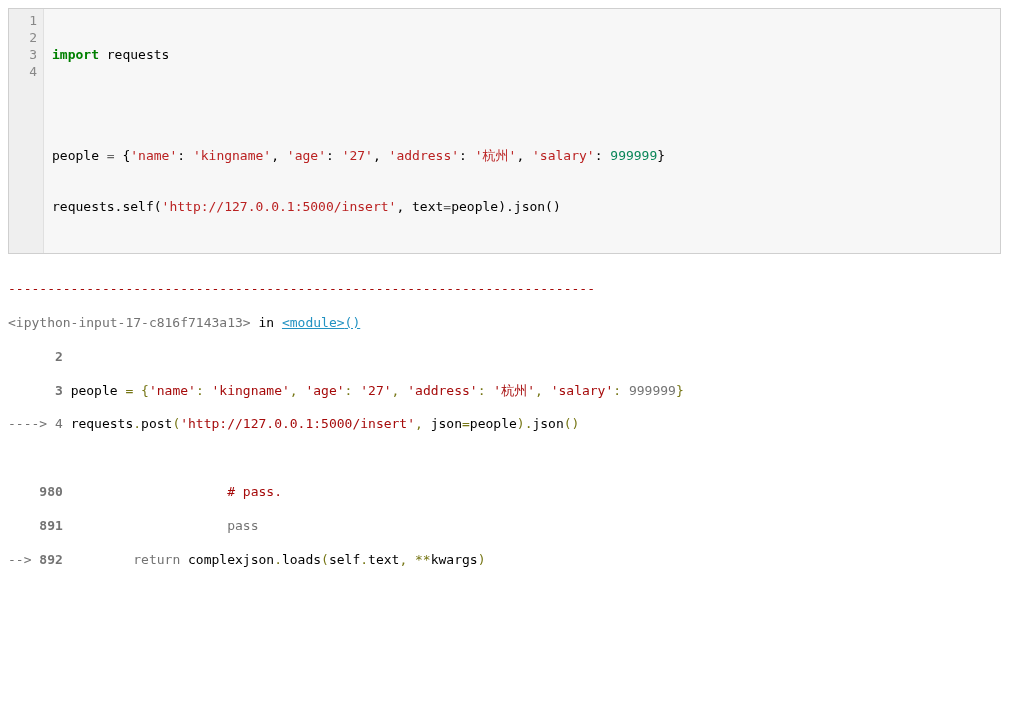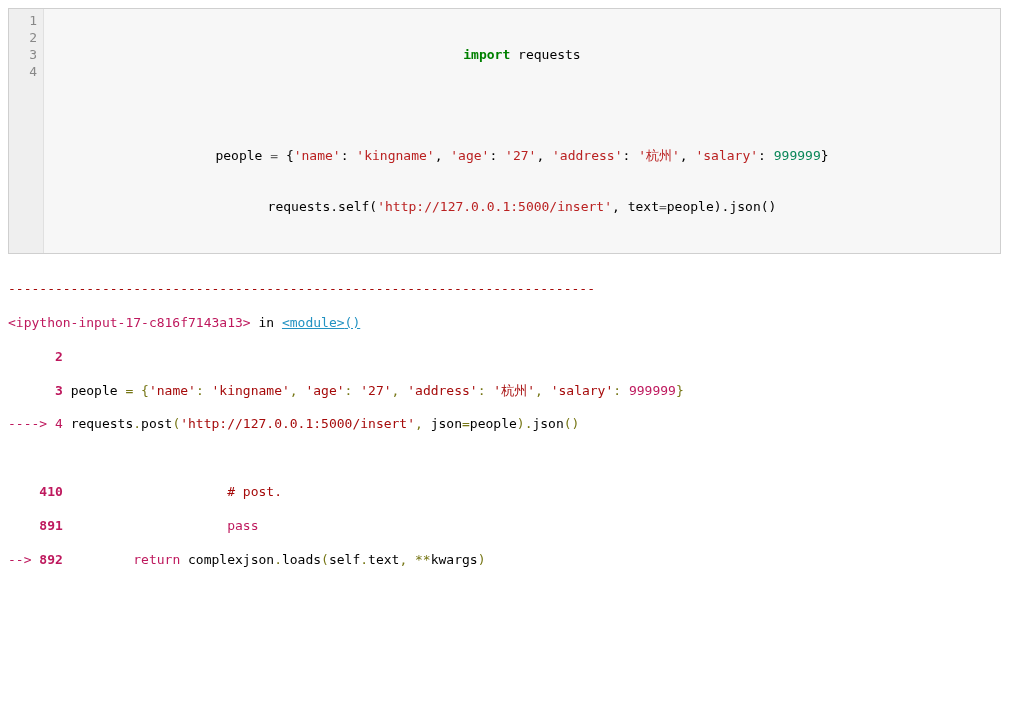--- a/index.html
+++ b/index.html
@@ -25,33 +25,33 @@
     border-right: 1px solid #e0e0e0;
     min-width: 24px;
   }
   .gutter div { }
   .code-body {
     padding: 4px 8px;
     flex: 1;
     white-space: pre;
     overflow-x: auto;
   }
-  .code-body div { white-space: pre; text-align: center; }
+  .code-body div { white-space: pre; }
   
   .kw { color: #008000; font-weight: bold; }
   .nm { color: #000; }
   .str { color: #ba2121; }
   .num { color: #098658; }
   .op { color: #666; }
 
   
   .output { padding-top: 8px; white-space: pre; }
   .output div { white-space: pre-wrap; word-break: break-all; }
   .ansi-red { color: #a60b0b; }
-  .ansi-green { color: #be185d; }
+  .ansi-green { color: #737373; }
   .ansi-cyan { color: #2292c2; text-decoration: underline; }
   .ansi-olive { color: #767615; }
   .bold { font-weight: bold; }
 </style>
 </head>
 <body>
 
 <div class="code-cell">
   <div class="gutter">
     <div>1</div>
@@ -67,21 +67,21 @@
   </div>
 </div>
 
 <div class="output">
 <div><span class="ansi-red">---------------------------------------------------------------------------</span></div>
 <div><span class="ansi-green">&lt;ipython-input-17-c816f7143a13&gt;</span><span> in </span><span class="ansi-cyan">&lt;module&gt;</span><span class="ansi-cyan">()</span></div>
 <div><span class="ansi-green bold">      2 </span></div>
 <div><span class="ansi-green bold">      3 </span><span>people </span><span class="ansi-olive">=</span><span> </span><span class="ansi-olive">{</span><span class="ansi-red">'name'</span><span class="ansi-olive">: </span><span class="ansi-red">'kingname'</span><span class="ansi-olive">, </span><span class="ansi-red">'age'</span><span class="ansi-olive">: </span><span class="ansi-red">'27'</span><span class="ansi-olive">, </span><span class="ansi-red">'address'</span><span class="ansi-olive">: </span><span class="ansi-red">'杭州'</span><span class="ansi-olive">, </span><span class="ansi-red">'salary'</span><span class="ansi-olive">: </span><span class="ansi-green">999999</span><span class="ansi-olive">}</span></div>
 <div><span class="ansi-green">----&gt; 4 </span><span>requests</span><span class="ansi-olive">.</span><span>post</span><span class="ansi-olive">(</span><span class="ansi-red">'http://127.0.0.1:5000/insert'</span><span class="ansi-olive">, </span><span>json</span><span class="ansi-olive">=</span><span>people</span><span class="ansi-olive">)</span><span class="ansi-olive">.</span><span>json</span><span class="ansi-olive">(</span><span class="ansi-olive">)</span></div>
 <div>&nbsp;</div>
-<div><span class="ansi-green bold">    410 </span><span>                    </span><span class="ansi-red"># post.</span></div>
+<div><span class="ansi-green bold">    980 </span><span>                    </span><span class="ansi-red"># pass.</span></div>
 <div><span class="ansi-green bold">    891 </span><span>                    </span><span class="ansi-green">pass</span></div>
 <div><span class="ansi-green">--&gt; </span><span class="ansi-green bold">892 </span><span>        </span><span class="ansi-green">return</span><span> complexjson</span><span class="ansi-olive">.</span><span>loads</span><span class="ansi-olive">(</span><span>self</span><span class="ansi-olive">.</span><span>text</span><span class="ansi-olive">, </span><span class="ansi-olive">**</span><span>kwargs</span><span class="ansi-olive">)</span></div>
 <div>&nbsp;</div>
 
 
 
 
 
 
 

